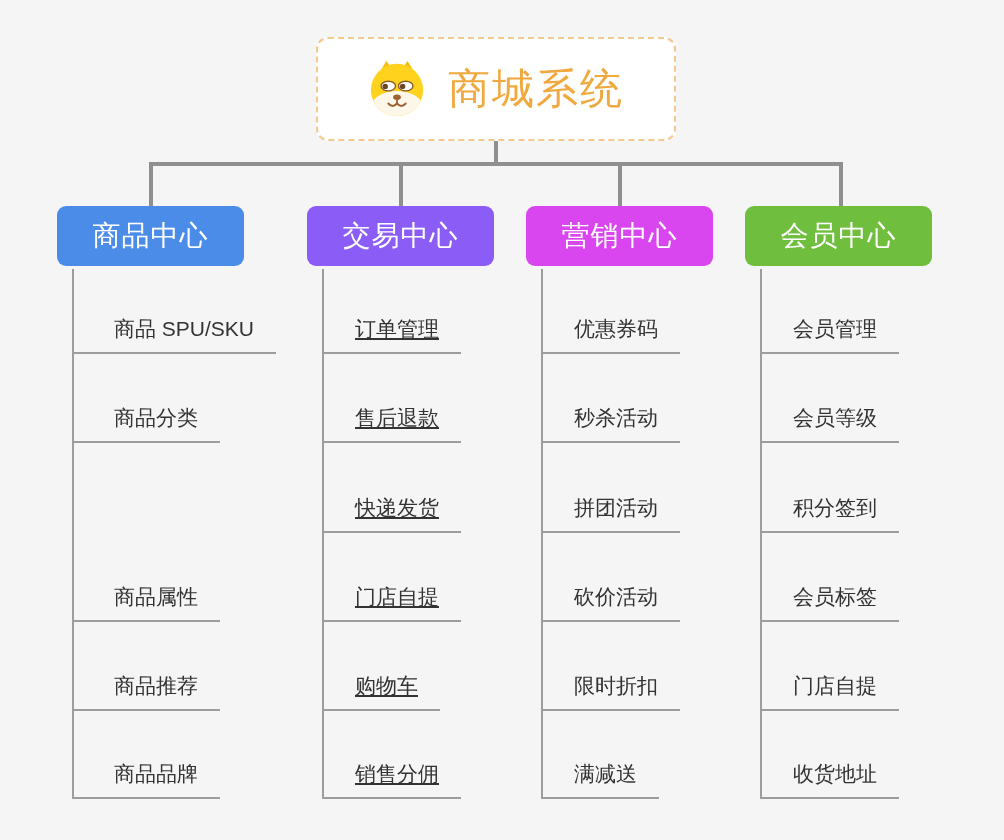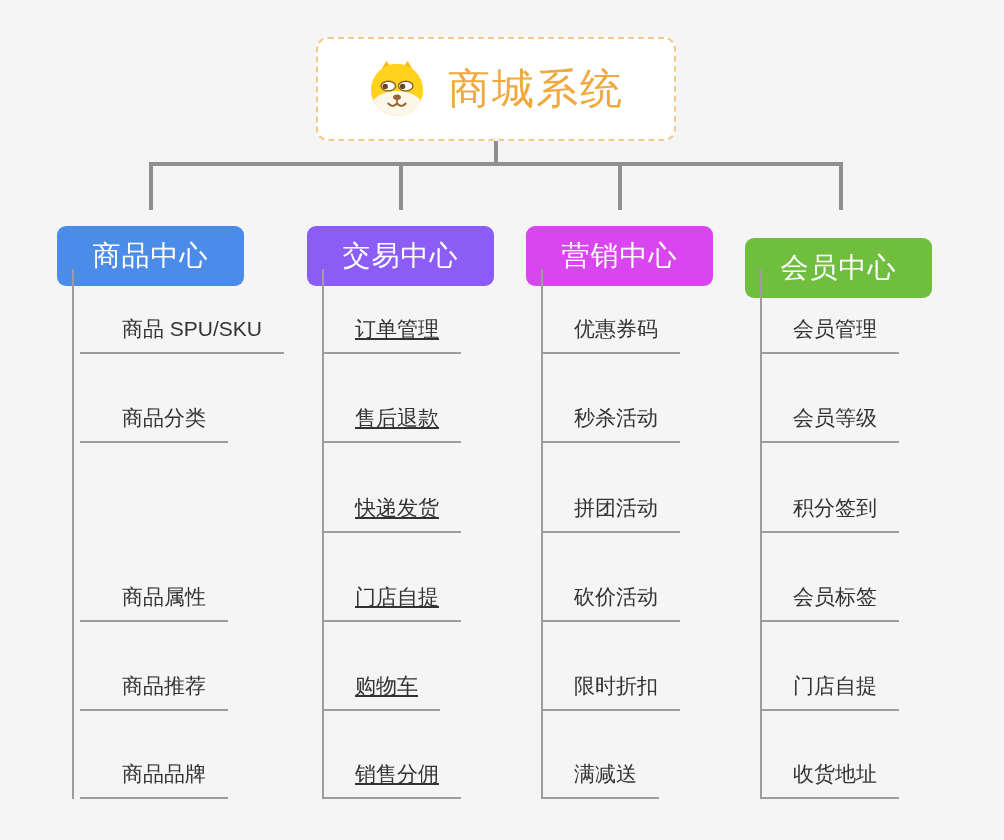--- a/index.html
+++ b/index.html
@@ -18,37 +18,37 @@
 
   
   .conn{position:absolute;background:#8f8f8f;}
   .stub{left:494px;top:141px;width:4px;height:22px;}
   .bus{left:149px;top:162px;width:694px;height:4px;}
   .drop{top:162px;width:4px;height:48px;}
   .drop.d1{left:149px;} .drop.d2{left:399px;} .drop.d3{left:618px;} .drop.d4{left:839px;}
 
   
   .branch-header{
-    position:absolute;top:226px;width:187px;height:60px;border-radius:9px;
+    position:absolute;top:206px;width:187px;height:60px;border-radius:9px;
     color:#ffffff;font-size:28px;display:flex;align-items:center;justify-content:center;
     letter-spacing:1px;
   }
-  .bh1{left:57px;} .bh2{left:307px;} .bh3{left:526px;} .bh4{left:745px;margin-top:12px;}
+  .bh1{left:57px;} .bh2{left:307px;} .bh3{left:526px;} .bh4{left:745px;}
 
   
   .trunk{position:absolute;top:269px;width:2px;height:530px;background:#9d9d9d;}
   .t1{left:72px;} .t2{left:322px;} .t3{left:541px;} .t4{left:760px;}
 
   
   .item{
     position:absolute;box-sizing:content-box;
     padding:0 22px 9px 33px;border-bottom:2px solid #9d9d9d;
     font-size:21px;line-height:29px;color:#333333;white-space:nowrap;
   }
-  .c1{left:80px;padding-left:42px;} .c2{left:322px;text-decoration:underline;} .c3{left:541px;} .c4{left:760px;}
+  .c1{left:72px;padding-left:42px;} .c2{left:322px;text-decoration:underline;} .c3{left:541px;} .c4{left:760px;}
   .r1{top:314px;} .r2{top:403px;} .r3{top:493px;}
   .r4{top:582px;} .r5{top:671px;} .r6{top:759px;}
 </style>
 </head>
 <body>
 
 <div class="canvas">
 
   <div class="root-node" style="border-color: rgb(243, 201, 142);">
     <svg class="dog-icon" viewBox="0 0 60 60" aria-hidden="true">

